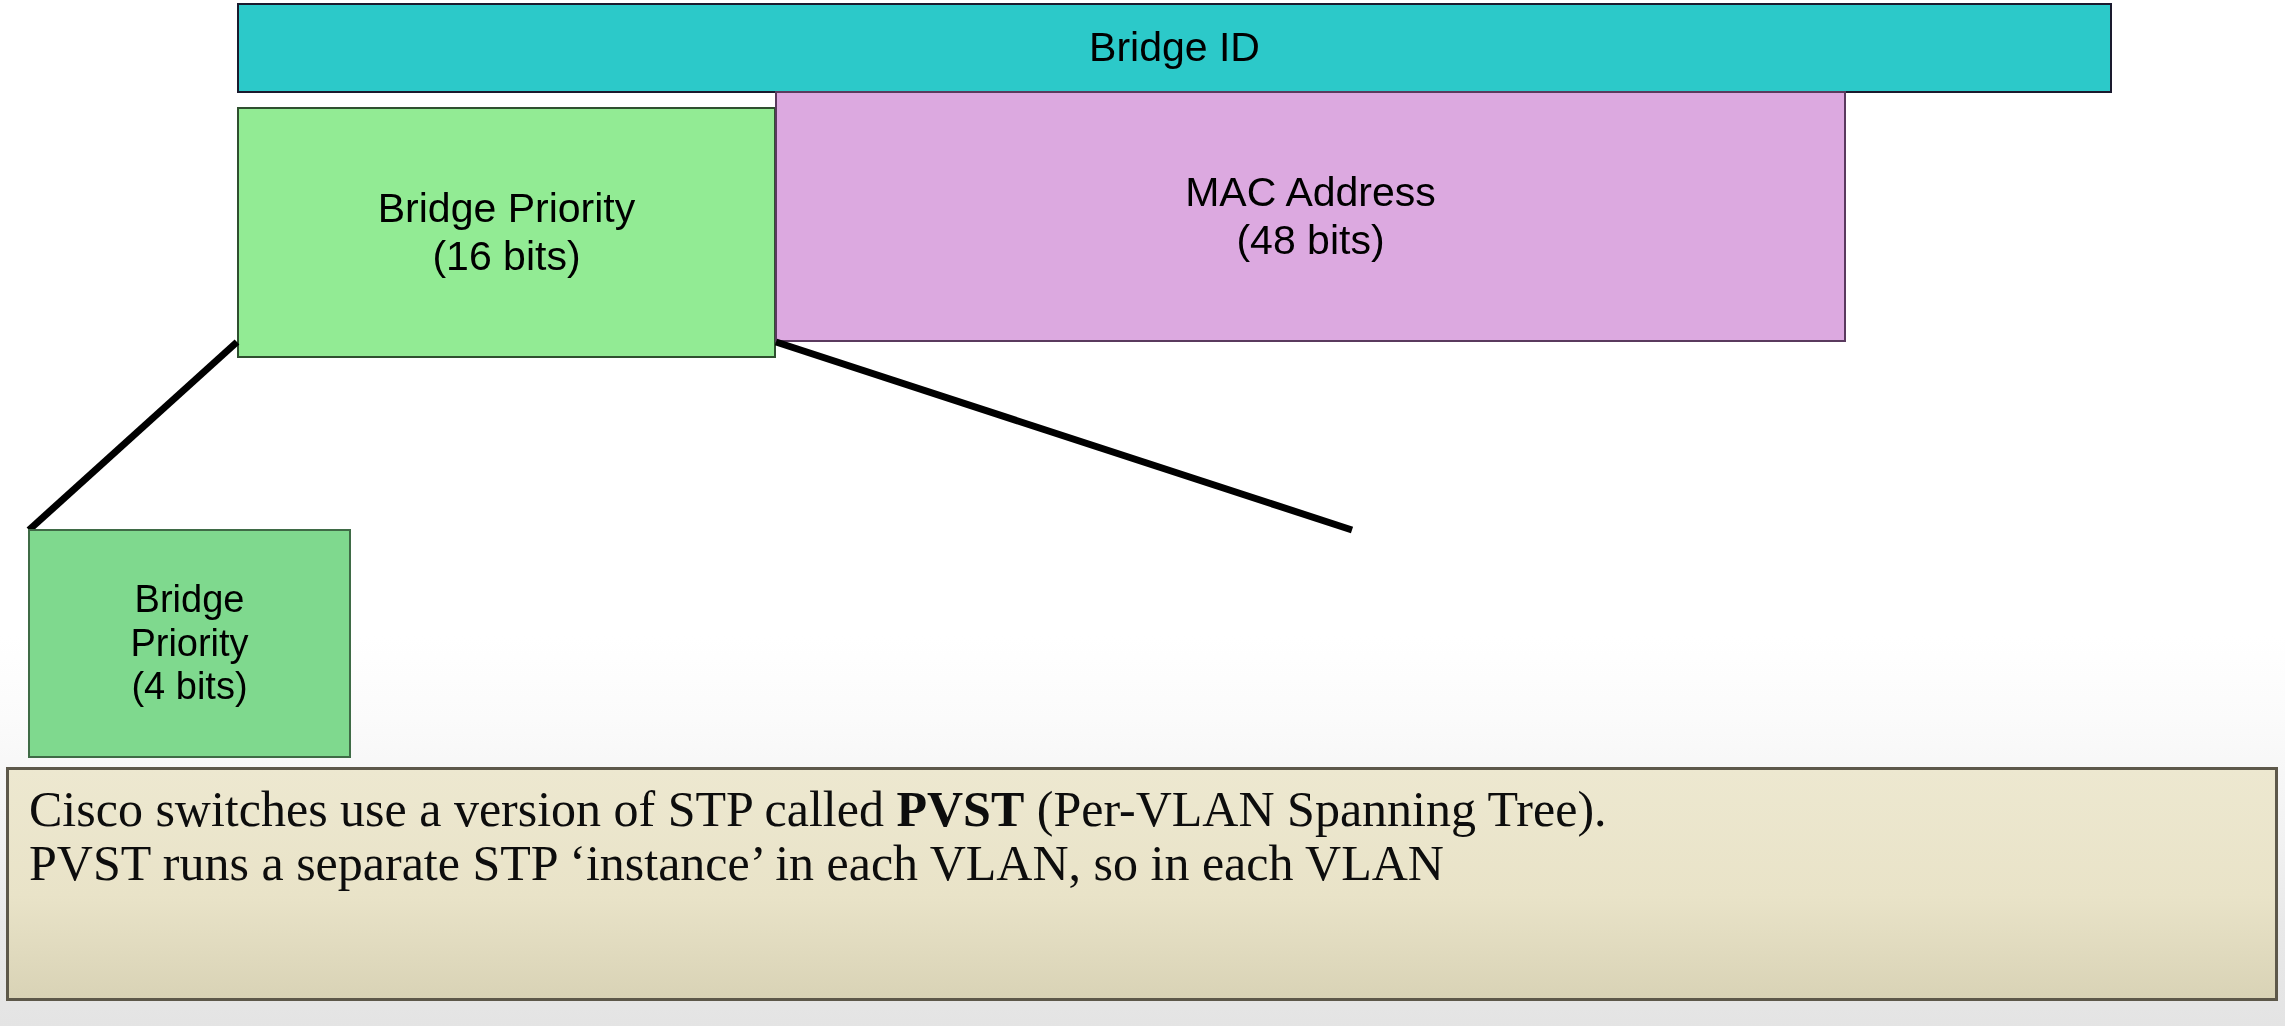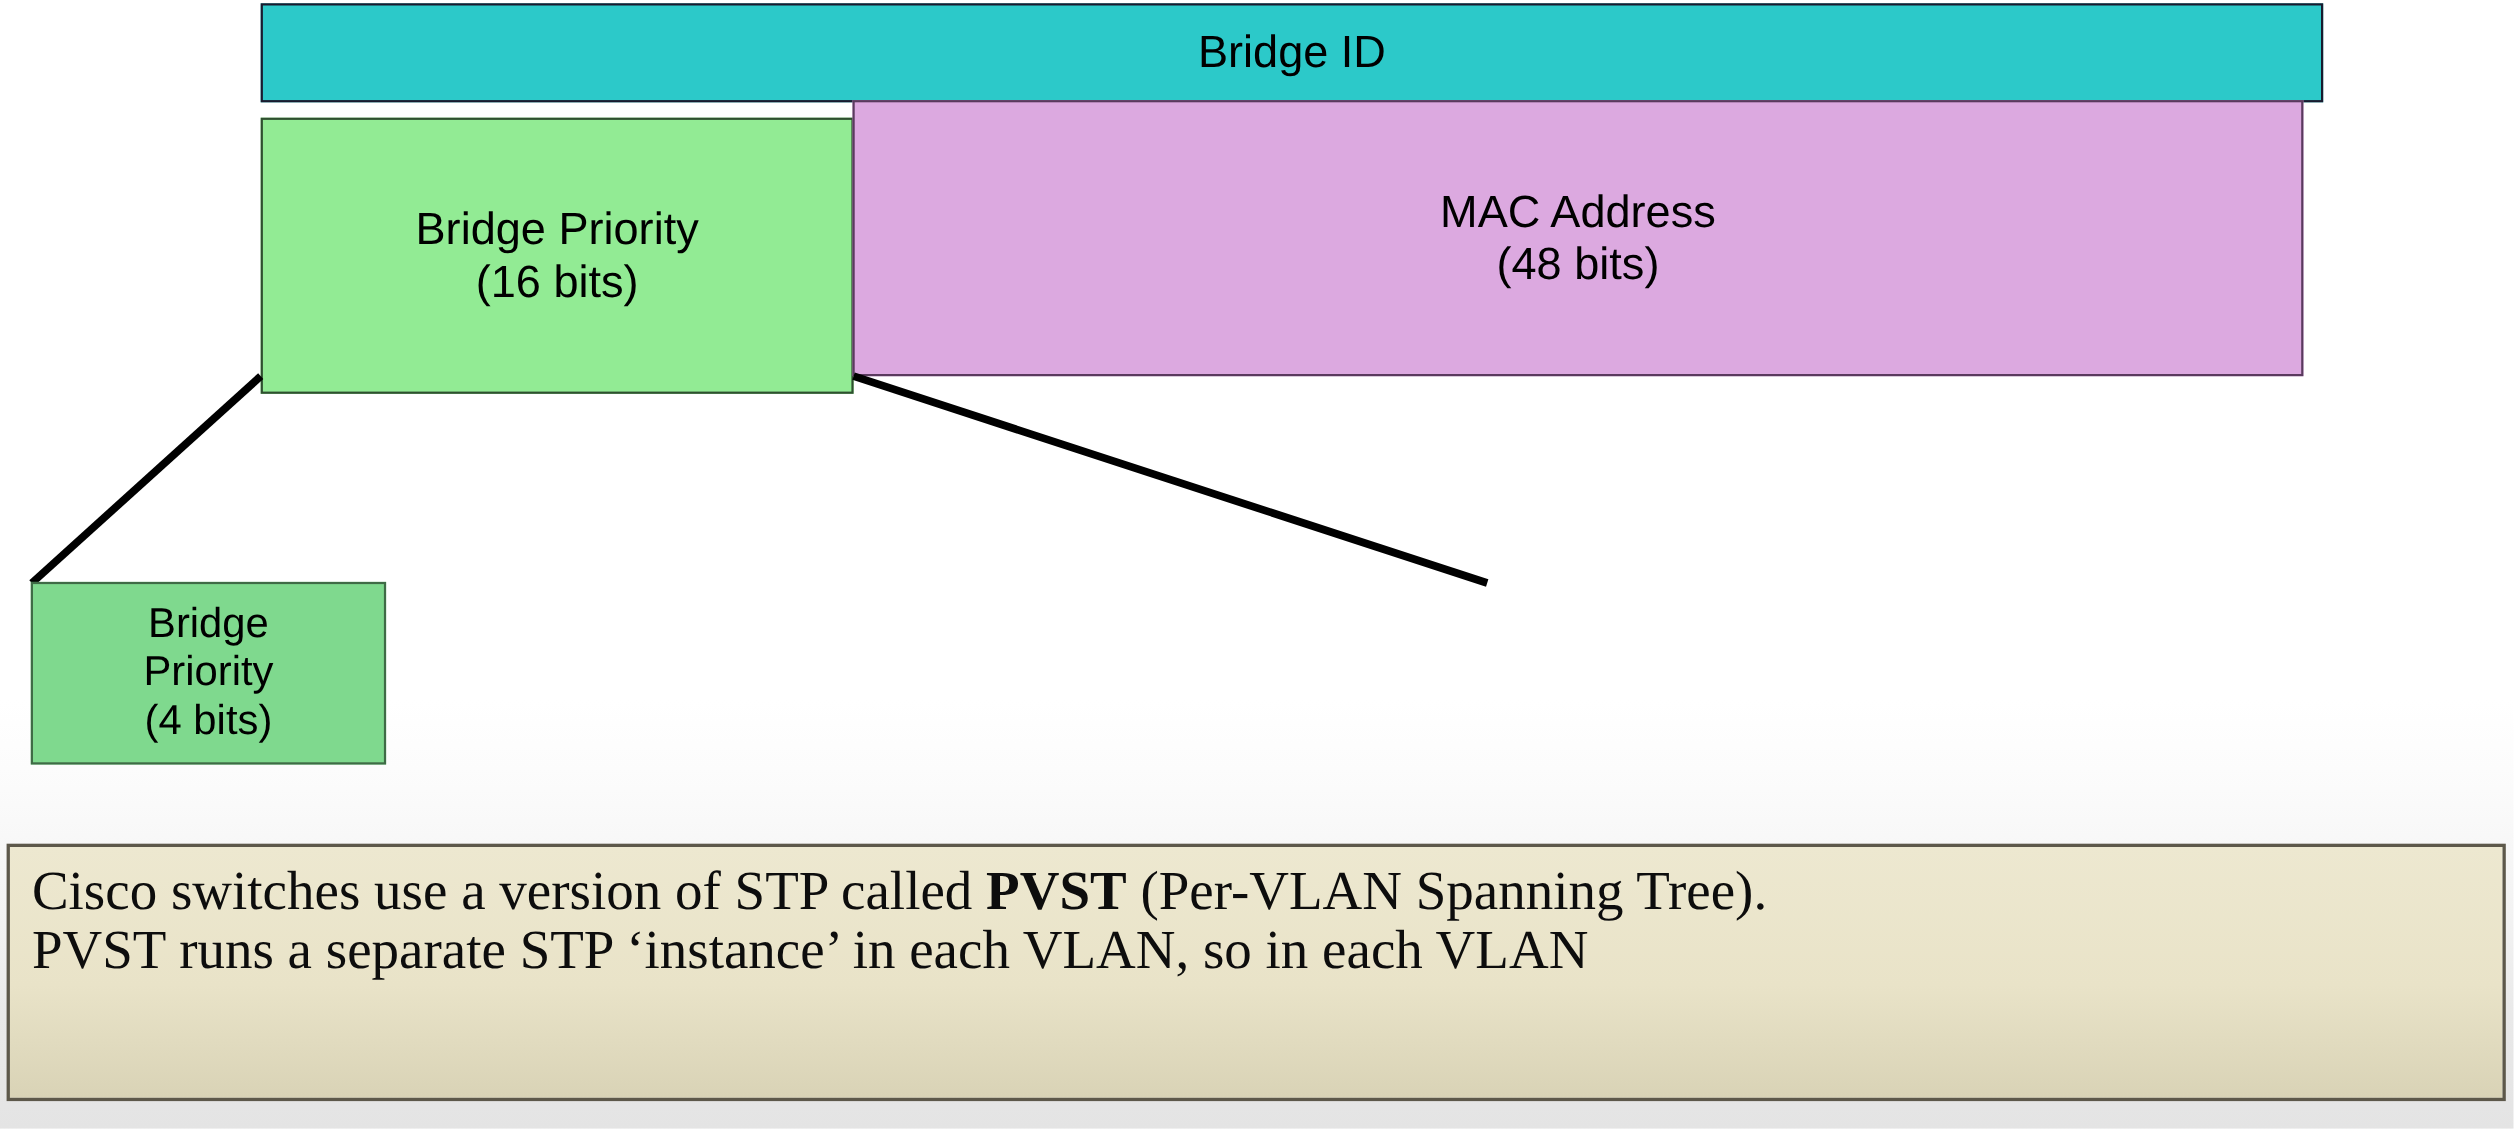--- a/index.html
+++ b/index.html
@@ -51,33 +51,33 @@
     width: 539px;
     height: 251px;
     background: #92EB94;
     border: 2px solid #2f4f2f;
     font-size: 41px;
   }
 
   #mac-address-48 {
     left: 775px;
     top: 91px;
-    width: 1319px;
+    width: 1071px;
     height: 251px;
     background: #DCA9E0;
     border: 2px solid #5a3a5e;
     font-size: 41px;
   }
 
   
   #priority-4 {
     left: 28px;
     top: 529px;
     width: 323px;
-    height: 166px;
+    height: 229px;
     background: #7FD98E;
     border: 2px solid #3f6b46;
     font-size: 38px;
   }
 
   #ext-system-id {
     left: 349px;
     top: 529px;
     width: 1004px;
     height: 206px;

